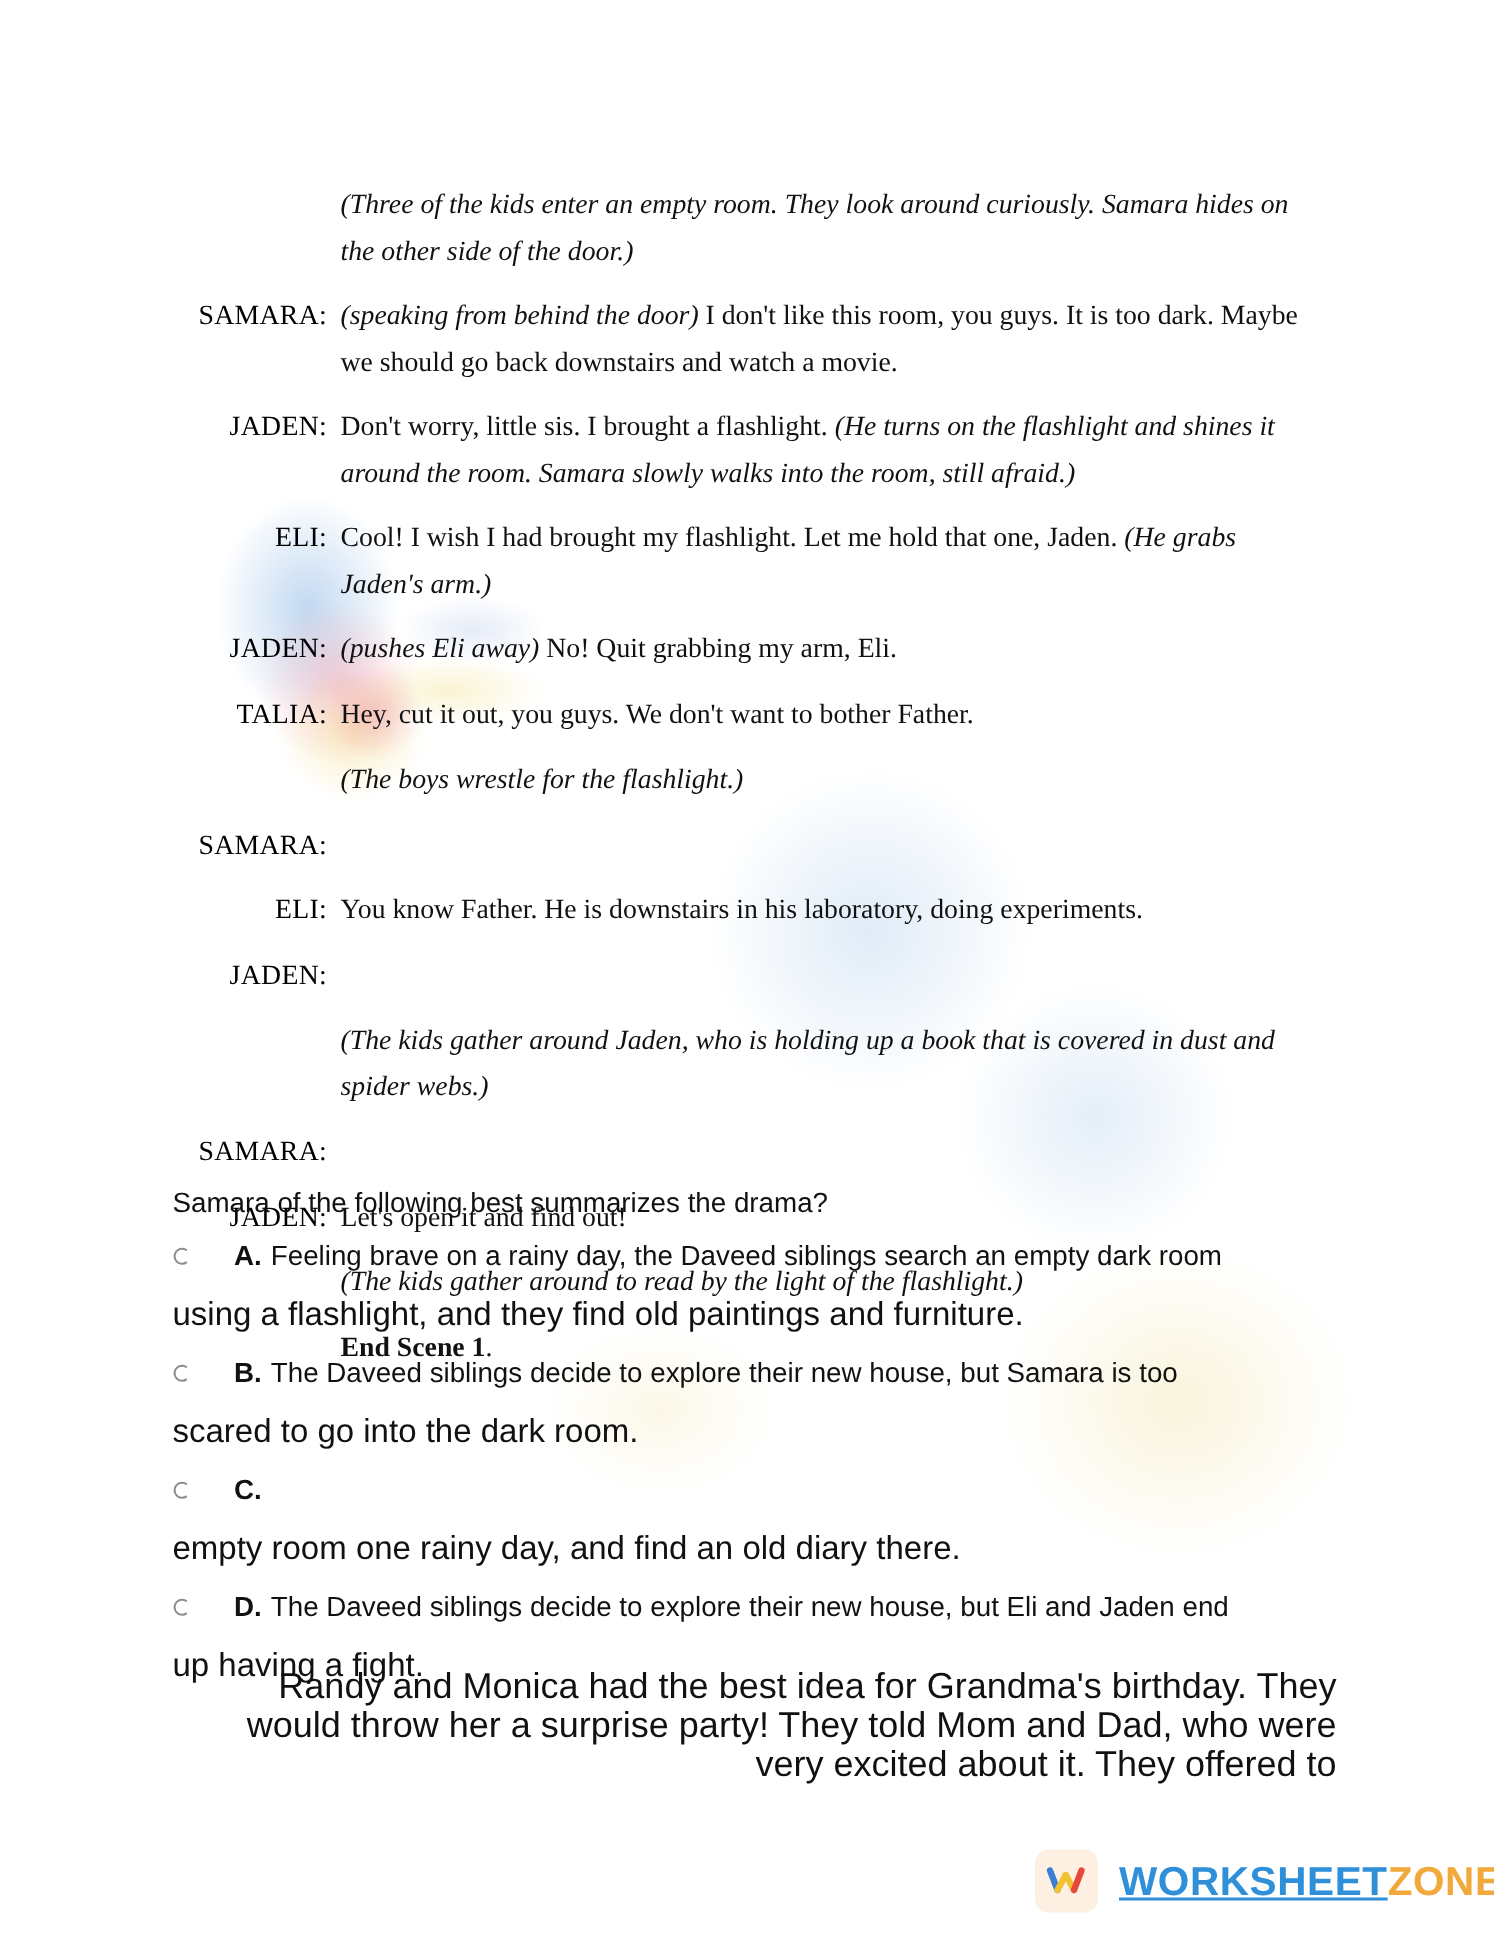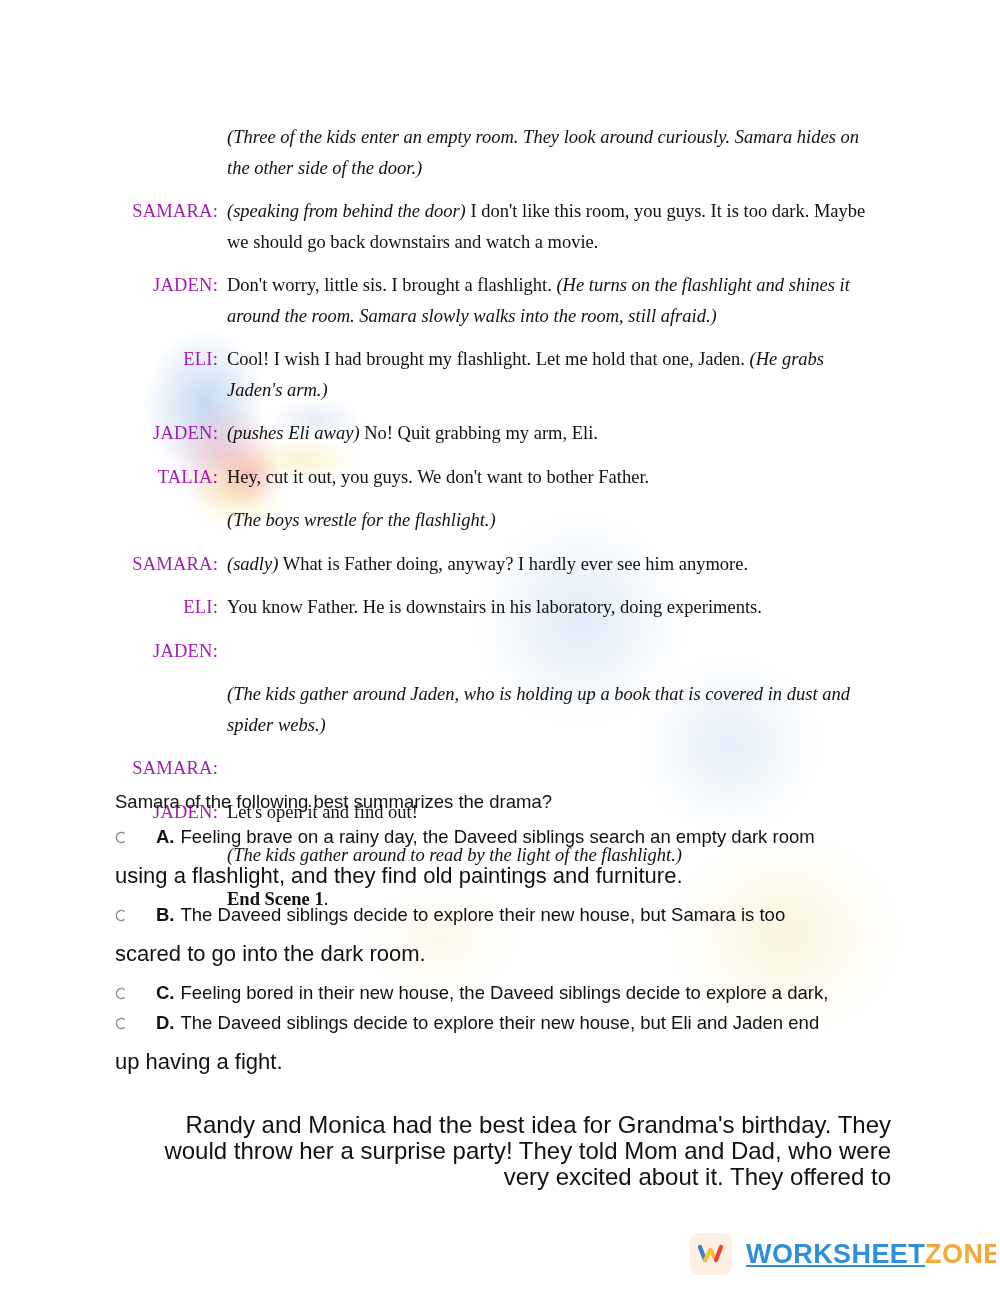--- a/index.html
+++ b/index.html
@@ -60,21 +60,21 @@
     align-items: flex-start;
     margin-bottom: 13px;
   }
   .speaker {
     width: 218px;
     min-width: 218px;
     text-align: right;
     padding-right: 0px;
     font-size: 18.5px;
     line-height: 30.5px;
-    color: #a21caf;
+    color: #000000;
     letter-spacing: 0.2px;
   }
   .speech {
     flex: 1;
     padding-left: 9px;
     padding-right: 120px;
     font-size: 18.5px;
     line-height: 30.5px;
     color: #111111;
   }
@@ -223,21 +223,20 @@
         <div class="speech">Hey, cut it out, you guys. We don't want to bother Father.</div>
       </div>
 
       <div class="line stage-only">
         <div class="speaker"></div>
         <div class="speech">(The boys wrestle for the flashlight.)</div>
       </div>
 
       <div class="line">
         <div class="speaker">SAMARA:</div>
-        <div class="speech"><i>(sadly)</i><span> What is Father doing, anyway? I hardly ever see him anymore.</span></div>
       </div>
 
       <div class="line">
         <div class="speaker">ELI:</div>
         <div class="speech">You know Father. He is downstairs in his laboratory, doing experiments.</div>
       </div>
 
       <div class="line">
         <div class="speaker">JADEN:</div>
       </div>
@@ -299,22 +298,22 @@
       </div>
 
       <div class="option">
         <div class="opt-first-line">
           <span class="radio">
             <svg width="13" height="13" viewBox="0 0 13 13">
                 <path d="M9.5 2.6 A5 5 0 1 0 9.5 10.4" fill="none" stroke="#8d8d8d" stroke-width="1.4"></path>
               </svg>
           </span>
           <span class="opt-letter">C.</span>
-          <span class="opt-text1">Feeling bored in their new house, the Daveed siblings decide to explore a dark,</span>
         </div>
+        <div class="opt-cont">empty room one rainy day, and find an old diary there.</div>
       </div>
 
       <div class="option">
         <div class="opt-first-line">
           <span class="radio">
             <svg width="13" height="13" viewBox="0 0 13 13">
                 <path d="M9.5 2.6 A5 5 0 1 0 9.5 10.4" fill="none" stroke="#8d8d8d" stroke-width="1.4"></path>
               </svg>
           </span>
           <span class="opt-letter">D.</span>

